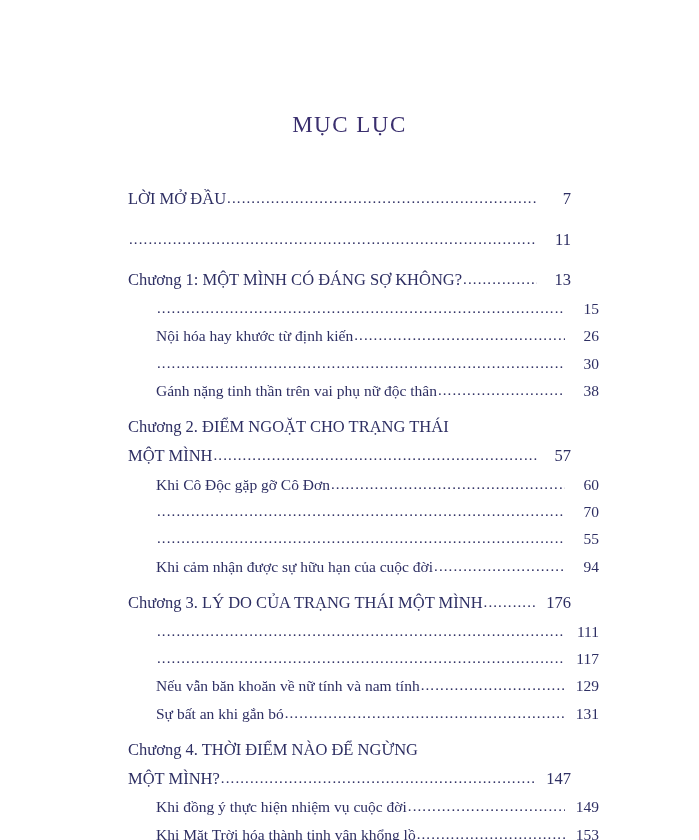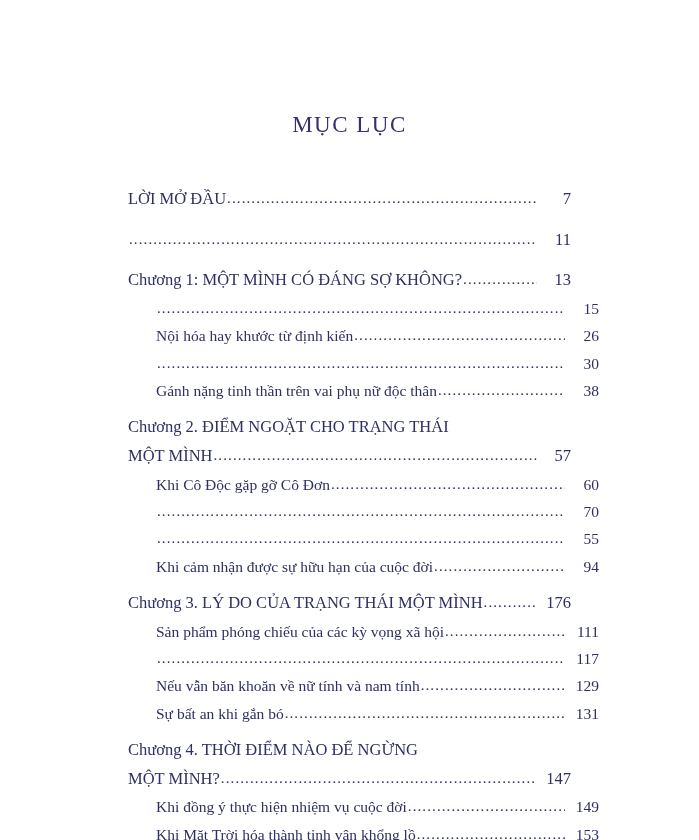--- a/index.html
+++ b/index.html
@@ -144,21 +144,20 @@
         <span class="dots">................................................................................................................................................................</span>
         <span class="page-num">94</span>
       </div>
       <div class="spacer-sm"></div>
       <div class="entry level-0">
         <span class="label">Chương 3. LÝ DO CỦA TRẠNG THÁI MỘT MÌNH</span>
         <span class="dots">................................................................................................................................................................</span>
         <span class="page-num">176</span>
       </div>
       <div class="entry level-1">
-        <span class="label">Sản phẩm phóng chiếu của các kỳ vọng xã hội</span>
         <span class="dots">................................................................................................................................................................</span>
         <span class="page-num">111</span>
       </div>
       <div class="entry level-1">
         <span class="dots">................................................................................................................................................................</span>
         <span class="page-num">117</span>
       </div>
       <div class="entry level-1">
         <span class="label">Nếu vẫn băn khoăn về nữ tính và nam tính</span>
         <span class="dots">................................................................................................................................................................</span>

